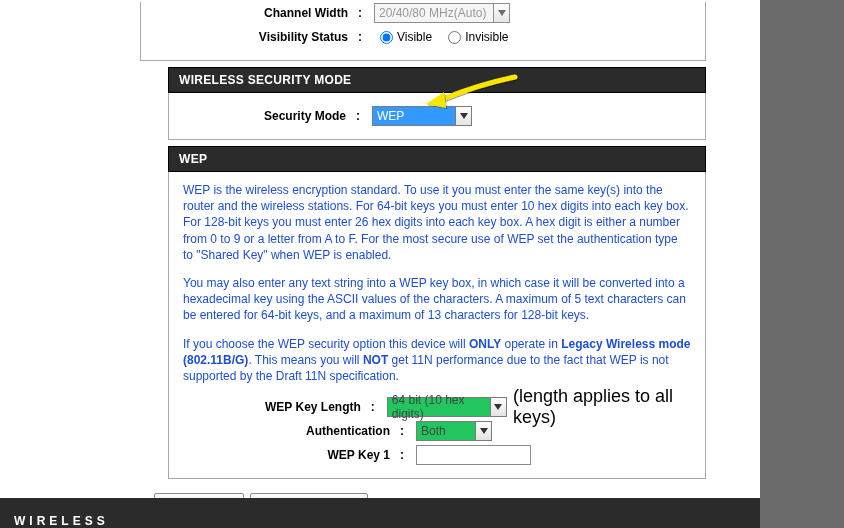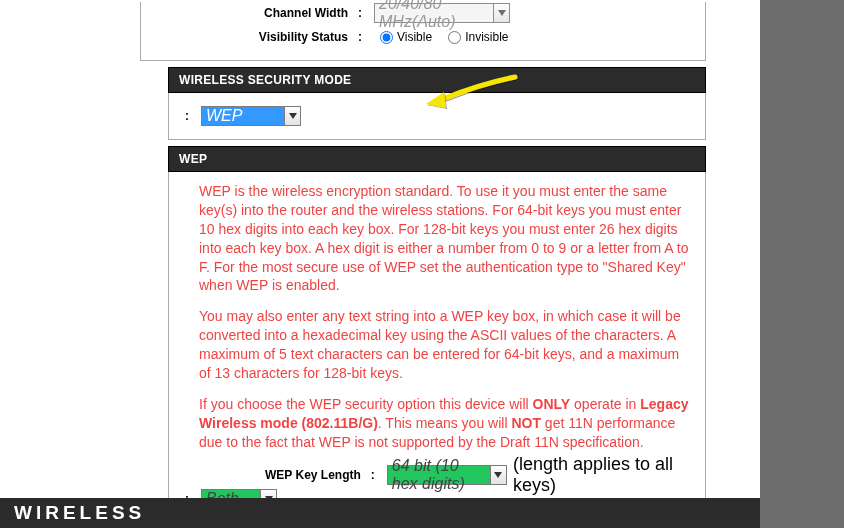--- a/index.html
+++ b/index.html
@@ -48,22 +48,21 @@
     display: flex;
     align-items: center;
   }
   .fake-select {
     display: inline-flex;
     align-items: center;
     height: 20px;
     border: 1px solid #7b7b7b;
     background: #f4f4f4;
     position: relative;
-    font-size: 16px;
-    font-style: italic;
+    font-size: 12px;
   }
   .fake-select .sel-text {
     padding: 0 4px;
     height: 100%;
     display: flex;
     align-items: center;
     background: #22c55e;
     color: #444;
   }
   .fake-select .sel-text.highlight {
@@ -94,24 +93,24 @@
     letter-spacing: 0.3px;
   }
   .section-body {
     border: 1px solid #a9a9a9;
     border-top: none;
     padding: 10px 14px;
     background: #fff;
   }
   .sec { margin-top: 6px; padding-left: 28px; }
   .para {
-    font-size: 14px;
-    color: #ef4444;
+    font-size: 12px;
+    color: #1d4ed8;
     line-height: 1.35;
-    margin: 0 0 12px 16px;
+    margin: 0 0 12px 0;
   }
   .buttons-row {
     margin-top: 10px;
     padding: 4px 14px 10px 14px;
     border-top: 0;
     display: flex;
     gap: 6px;
   }
   .btn {
     background: linear-gradient(#fdfdfd,#e6e6e6);
@@ -137,23 +136,23 @@
     position: absolute;
     left: 0;
     bottom: 0;
     width: 760px;
     height: 30px;
     background: #2b2b2b;
     color: #fff;
     font-family: "Arial Black", Arial, sans-serif;
     font-weight: 900;
     letter-spacing: 4px;
-    font-size: 19px;
-    display: flex;
-    align-items: center;
+    font-size: 12px;
+    display: flex;
+    align-items: flex-end;
     padding-left: 14px;
     text-transform: uppercase;
   }
   .arrow-svg {
     position: absolute;
     pointer-events: none;
   }
   .strong { font-weight: bold; }
   .wep-settings .form-row .form-label { width: 207px; }
 </style>
@@ -193,20 +192,21 @@
             <span>Invisible</span>
           </label>
         </div>
       </div>
     </div>
 
     <div class="sec">
       <div class="section-header">WIRELESS SECURITY MODE</div>
       <div class="section-body">
         <div class="form-row">
+          <div class="form-label" style="width:163px;">Security Mode</div>
           <div class="colon">:</div>
           <div class="form-control-cell" style="position:relative;">
             <div class="fake-select" style="width:100px;">
               <div class="sel-text highlight" style="flex:1;">WEP</div>
               <div class="sel-btn">
                 <svg viewBox="0 0 8 6">
                     <path d="M0 0 L8 0 L4 6 Z" fill="#333"></path>
                   </svg>
               </div>
             </div>
@@ -235,20 +235,21 @@
                   <svg viewBox="0 0 8 6">
                       <path d="M0 0 L8 0 L4 6 Z" fill="#333"></path>
                     </svg>
                 </div>
               </div>
               <span class="hint">(length applies to all keys)</span>
             </div>
           </div>
 
           <div class="form-row">
+            <div class="form-label">Authentication</div>
             <div class="colon">:</div>
             <div class="form-control-cell">
               <div class="fake-select" style="width:76px;">
                 <div class="sel-text" style="flex:1;">Both</div>
                 <div class="sel-btn">
                   <svg viewBox="0 0 8 6">
                       <path d="M0 0 L8 0 L4 6 Z" fill="#333"></path>
                     </svg>
                 </div>
               </div>

